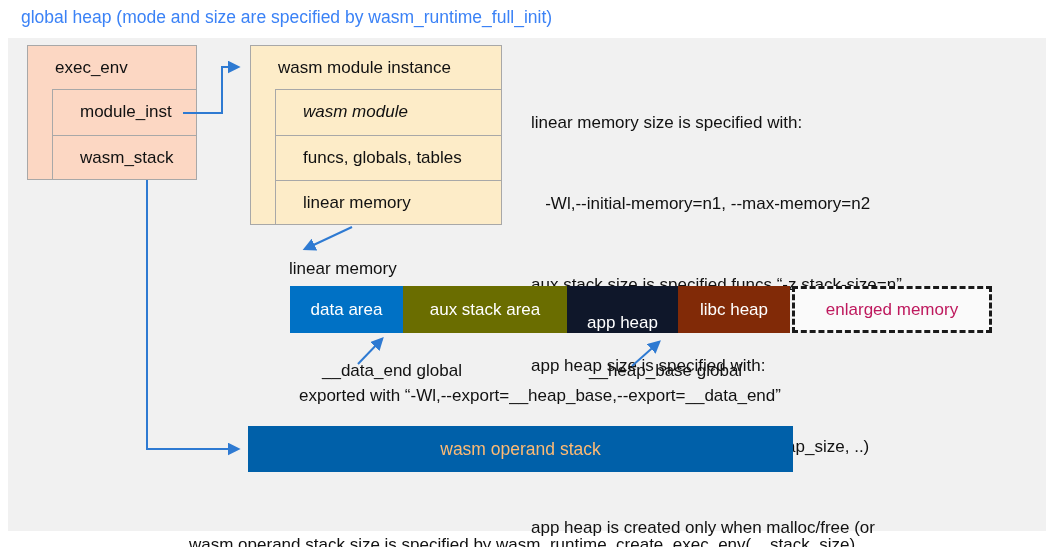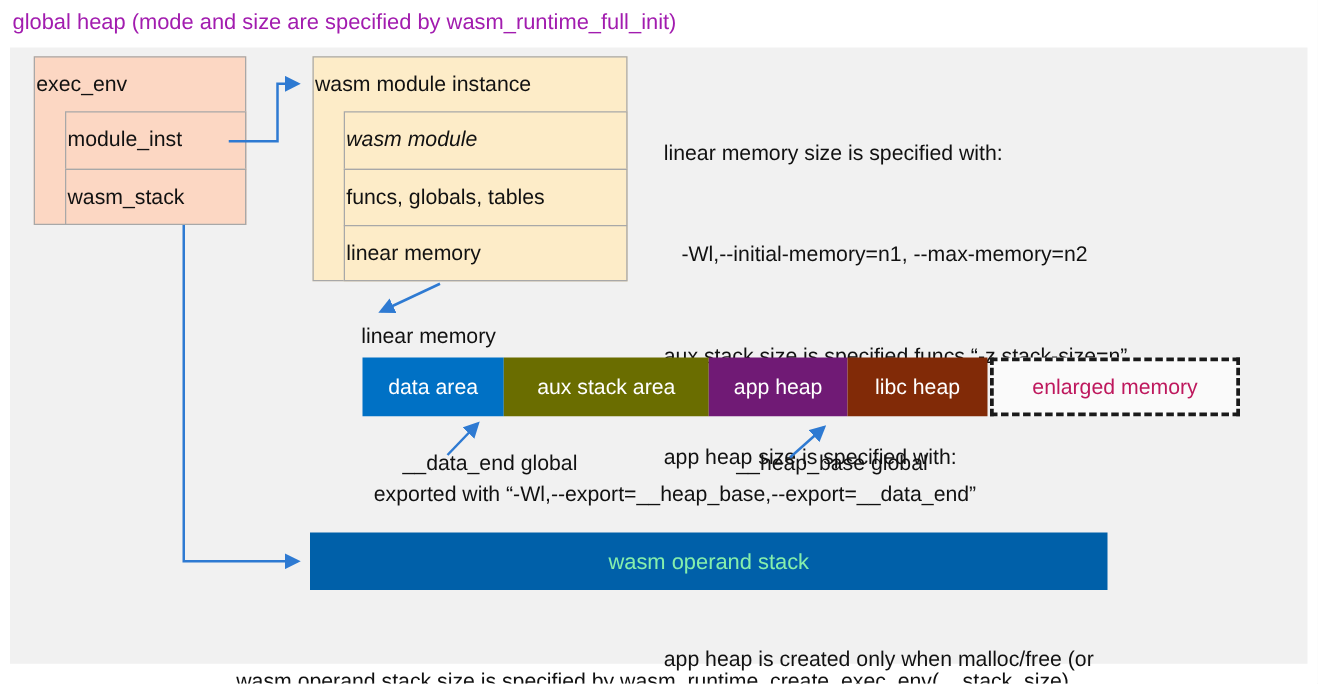--- a/index.html
+++ b/index.html
@@ -8,26 +8,26 @@
     position:relative; width:1054px; height:547px;
     background:#ffffff; overflow:hidden;
     font-family:"Liberation Sans", sans-serif;
     color:#111;
   }
   #diagram-panel {
     position:absolute; left:8px; top:38px; width:1038px; height:493px;
     background:#f1f1f1;
   }
   #page-title {
-    position:absolute; left:10px; top:7px;
-    font-size:17.5px; color:#a21caf;
+    position:absolute; left:21px; top:7px;
+    font-size:17.5px; color:#3b82f6;
   }
   
   .rec { position:absolute; border:1px solid #a8a8a8; }
-  .rec-text { font-size:17px; line-height:44px; padding-left:1px; white-space:nowrap; }
+  .rec-text { font-size:17px; line-height:44px; padding-left:27px; white-space:nowrap; }
   #exec-env-box   { left:27px;  top:45px; width:170px; height:135px; background:#fcd7c3; }
   #exec-sub-1     { left:52px;  top:89px;  width:145px; height:47px; background:#fcd7c3; }
   #exec-sub-2     { left:52px;  top:135px; width:145px; height:45px; background:#fcd7c3; }
   #mi-box         { left:250px; top:45px; width:252px; height:180px; background:#fdecc8; }
   #mi-sub-1       { left:275px; top:89px;  width:227px; height:47px; background:#fdecc8;font-style:italic; }
   #mi-sub-2       { left:275px; top:135px; width:227px; height:46px; background:#fdecc8; }
   #mi-sub-3       { left:275px; top:180px; width:227px; height:45px; background:#fdecc8; }
 
   
   #linear-notes {
@@ -53,23 +53,23 @@
     font-size:17px; white-space:nowrap;
   }
 
   
   #data-end-label  { position:absolute; left:322px; top:361px; font-size:17px; }
   #heap-base-label { position:absolute; left:589px; top:361px; font-size:17px; }
   #exported-line   { position:absolute; left:299px; top:386px; font-size:17px; white-space:pre; }
 
   
   #operand-stack-box {
-    position:absolute; left:248px; top:426px; width:638px; height:46px;
+    position:absolute; left:248px; top:426px; width:545px; height:46px;
     display:flex; align-items:center; justify-content:center;
-    color:#86efac; font-size:17.5px;
+    color:#fdba74; font-size:17.5px;
   }
   #bottom-notes {
     position:absolute; left:189px; top:482px;
     font-size:17px; line-height:25px; white-space:pre;
   }
 
   #connector-layer {
     position:absolute; left:0; top:0; width:1054px; height:547px;
     pointer-events:none;
   }
@@ -114,21 +114,21 @@
     
   </div>
 
   <div id="linear-memory-label">linear memory</div>
   <div class="seg" id="seg-data" style="background-color: rgb(0, 113, 197);">
     <span>data area</span>
   </div>
   <div class="seg" id="seg-aux" style="background-color: rgb(106, 109, 0);">
     <span>aux stack area</span>
   </div>
-  <div class="seg" id="seg-app" style="background-color: #701a75;">
+  <div class="seg" id="seg-app" style="background-color: #0f172a; align-items: flex-end;">
     <span>app heap</span>
   </div>
   <div class="seg" id="seg-libc" style="background-color: rgb(129, 42, 7);">
     <span>libc heap</span>
   </div>
   <div id="seg-enlarged" style="color: #be185d;">
     <span>enlarged memory</span>
   </div>
 
   <div id="data-end-label">__data_end global</div>

